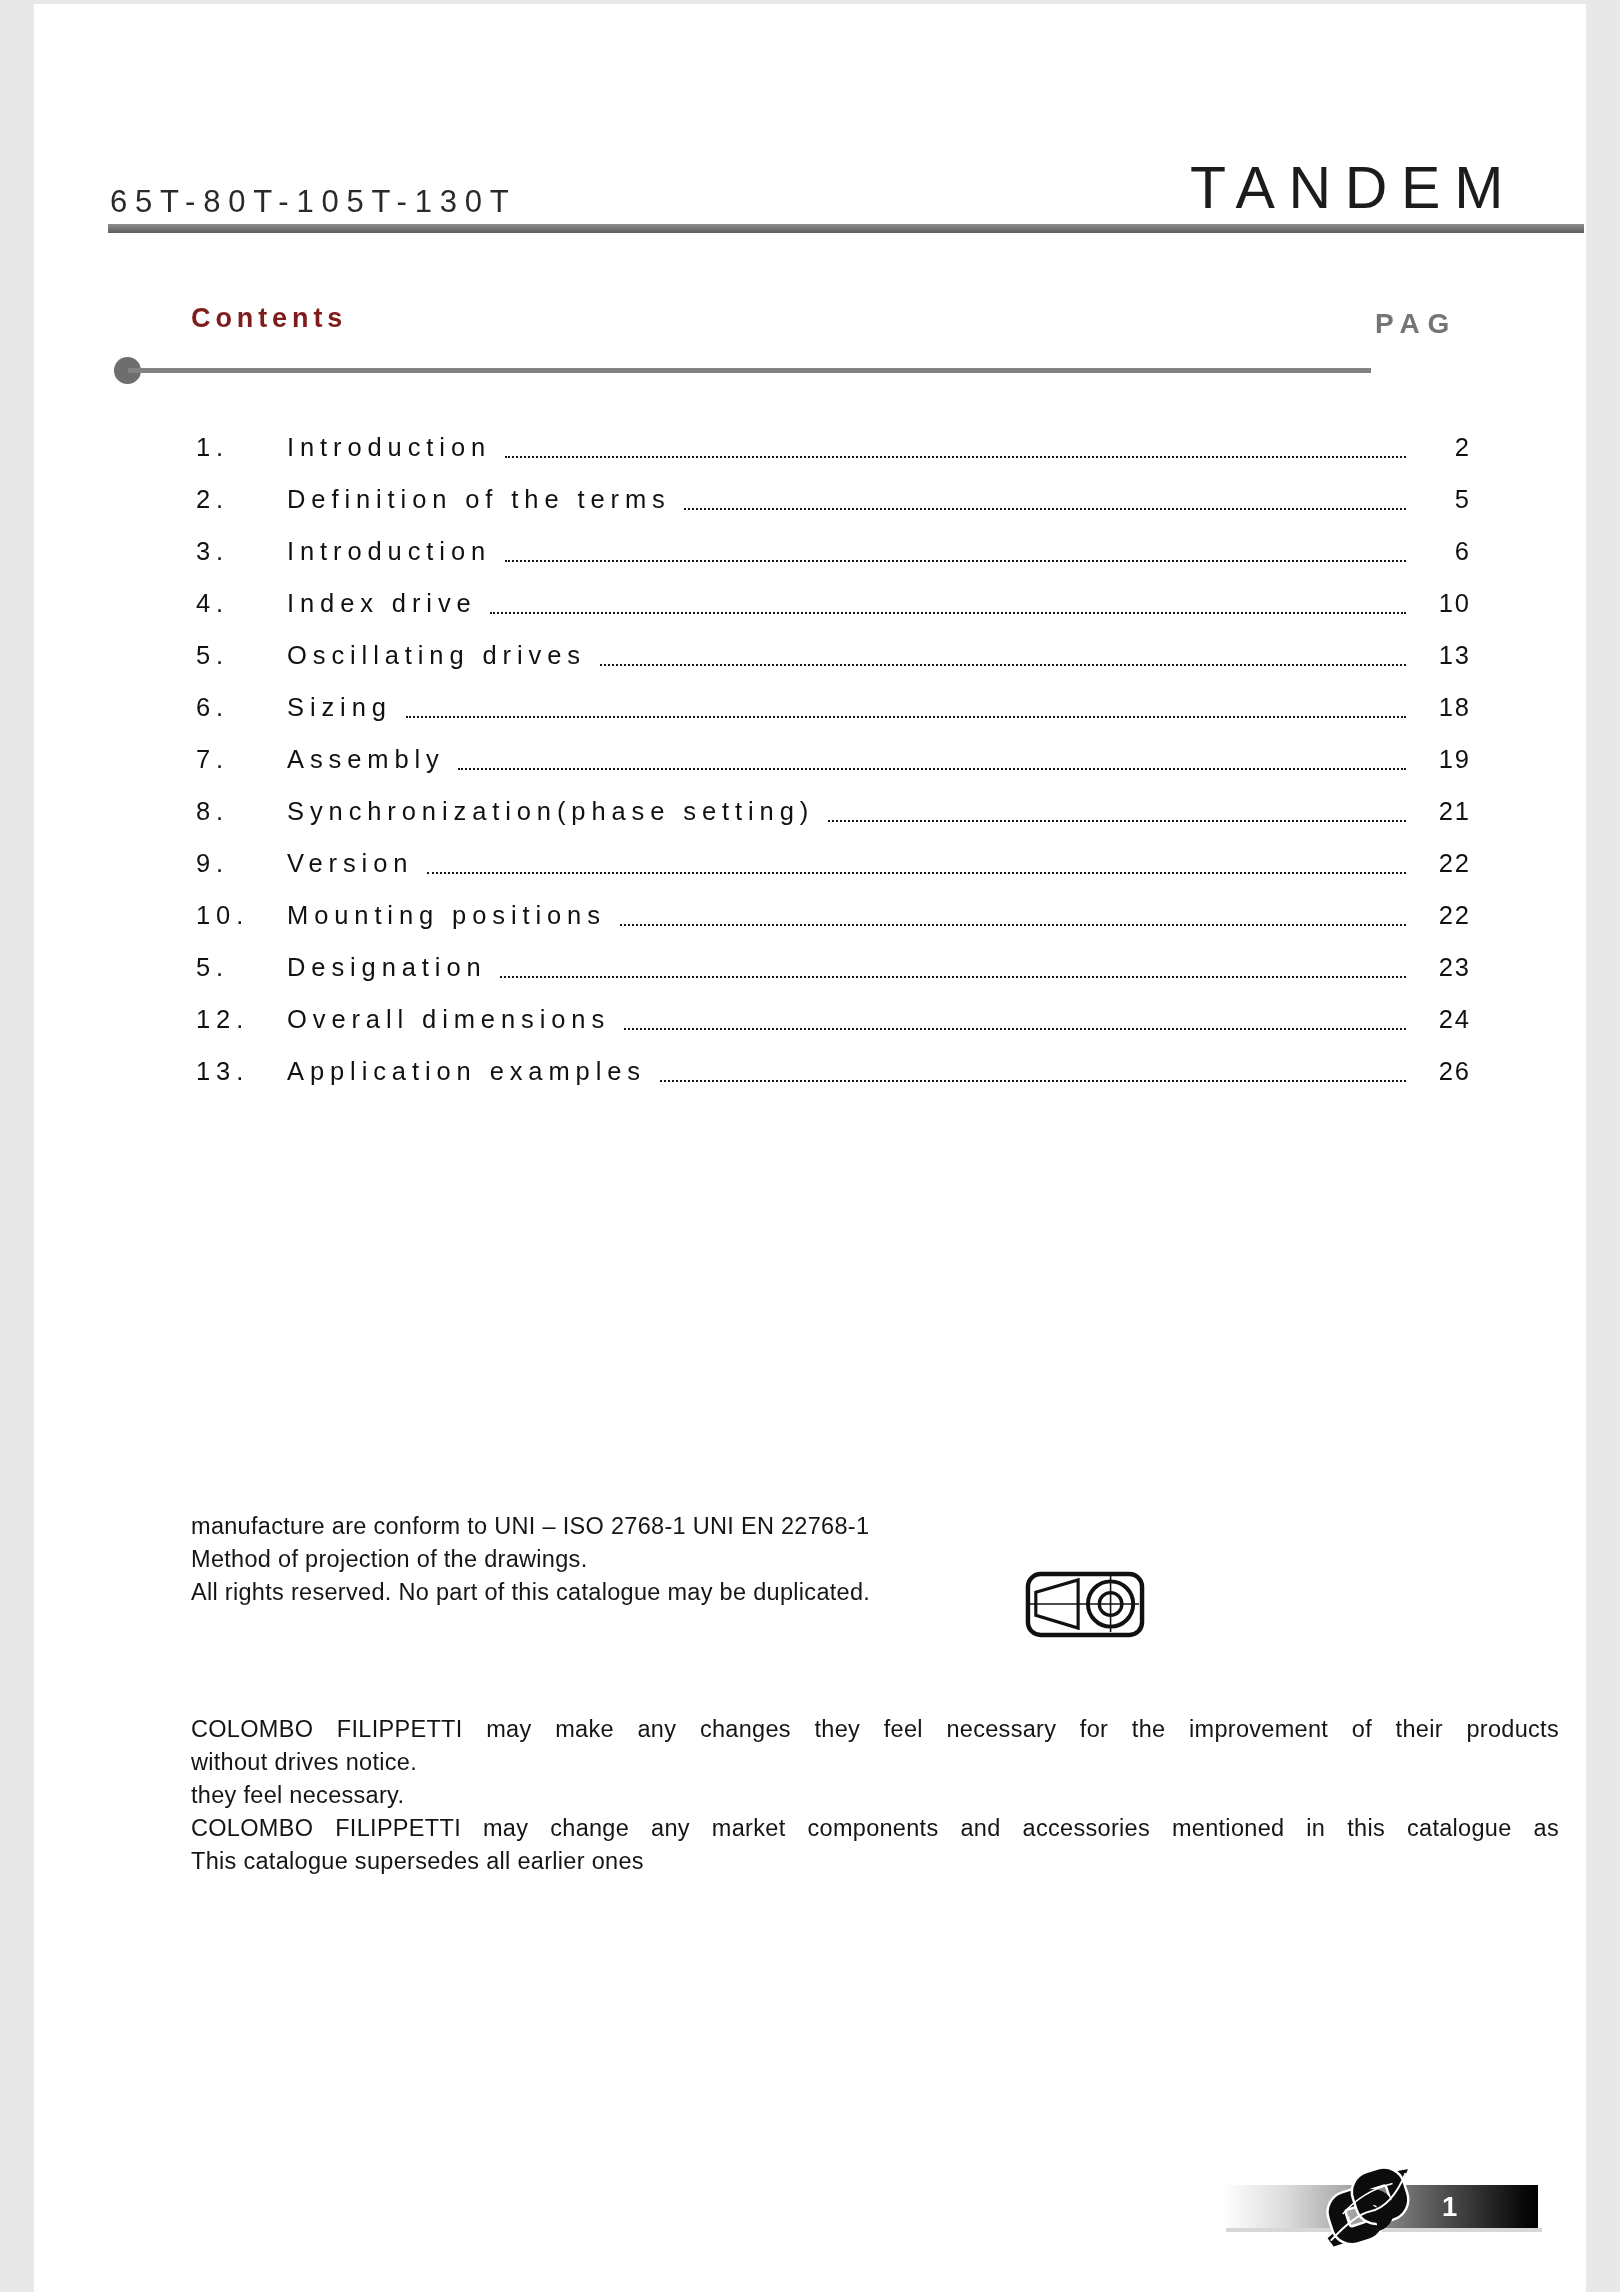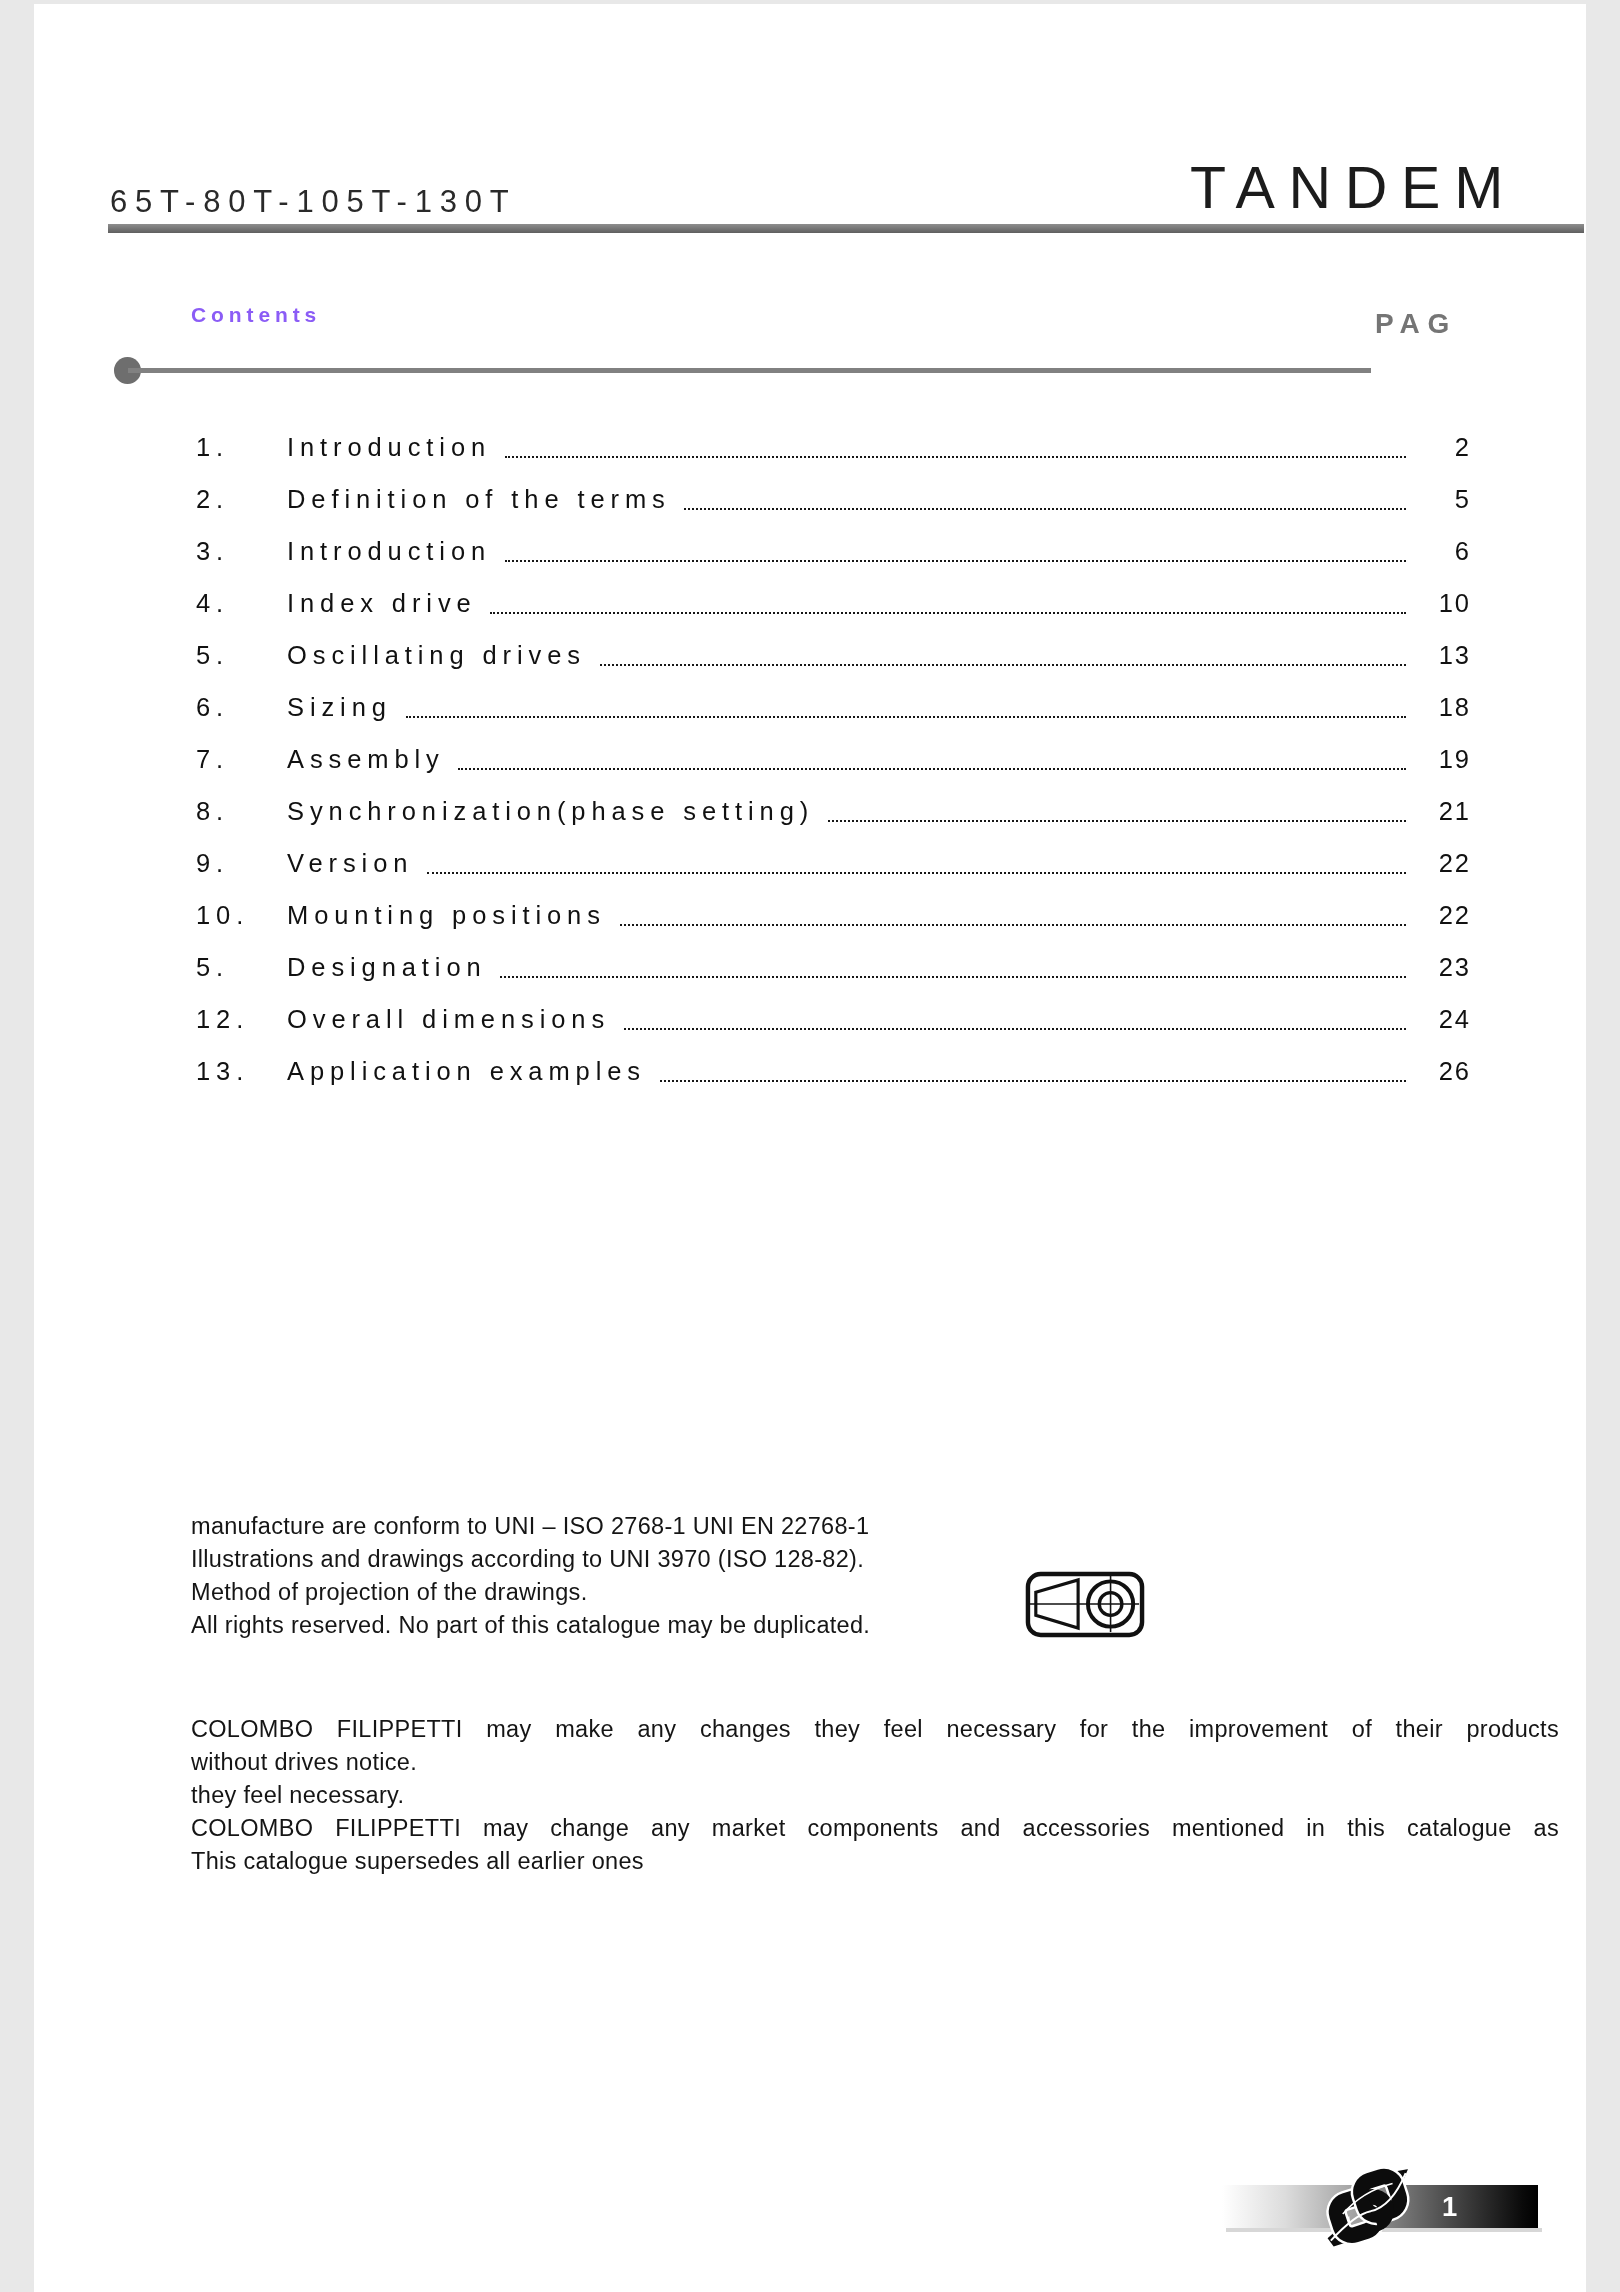--- a/index.html
+++ b/index.html
@@ -24,21 +24,21 @@
     white-space:nowrap;line-height:1;
   }
   .header-rule{
     position:absolute;left:74px;top:220px;
     width:1476px;height:8.8px;
     background:linear-gradient(#8e8e8e,#5f5f5f);
   }
   
   .contents-title{
     position:absolute;left:157px;top:299px;
-    font-size:21px;font-weight:bold;letter-spacing:4.9px;color:#8b5cf6;
+    font-size:27px;font-weight:bold;letter-spacing:4.9px;color:#7f1d1d;
   }
   .pag-label{
     position:absolute;left:1341px;top:304px;
     font-size:28px;font-weight:bold;letter-spacing:7.8px;color:#757575;
   }
   .contents-underline{
     position:absolute;left:94px;top:364px;
     width:1243px;height:4.9px;background:#818181;
   }
   .bullet-dot{
@@ -190,21 +190,20 @@
     <div class="toc-row">
       <span class="toc-num">13.</span>
       <span class="toc-label">Application examples</span>
       <span class="toc-leader"></span>
       <span class="toc-page">26</span>
     </div>
   </div>
 
   <div class="notes-block p1">
     <div class="note-line">manufacture are conform to UNI – ISO 2768-1 UNI EN 22768-1</div>
-    <div class="note-line">Illustrations and drawings according to UNI 3970 (ISO 128-82).</div>
     <div class="note-line">Method of projection of the drawings.</div>
     <div class="note-line">All rights reserved. No part of this catalogue may be duplicated.</div>
   </div>
 
   <svg class="proj-symbol" viewBox="0 0 122 68">
     <rect x="3" y="3" width="116" height="62" rx="13" ry="13" fill="none" stroke="#111" stroke-width="4.5"></rect>
     <polygon points="11,21.5 54,9 54,58 11,45" fill="none" stroke="#111" stroke-width="3.2"></polygon>
     <line x1="5" y1="33.5" x2="60" y2="33.5" stroke="#111" stroke-width="1.6"></line>
     <circle cx="87" cy="33.5" r="23" fill="none" stroke="#111" stroke-width="4"></circle>
     <circle cx="87" cy="33.5" r="11.5" fill="none" stroke="#111" stroke-width="3.4"></circle>

